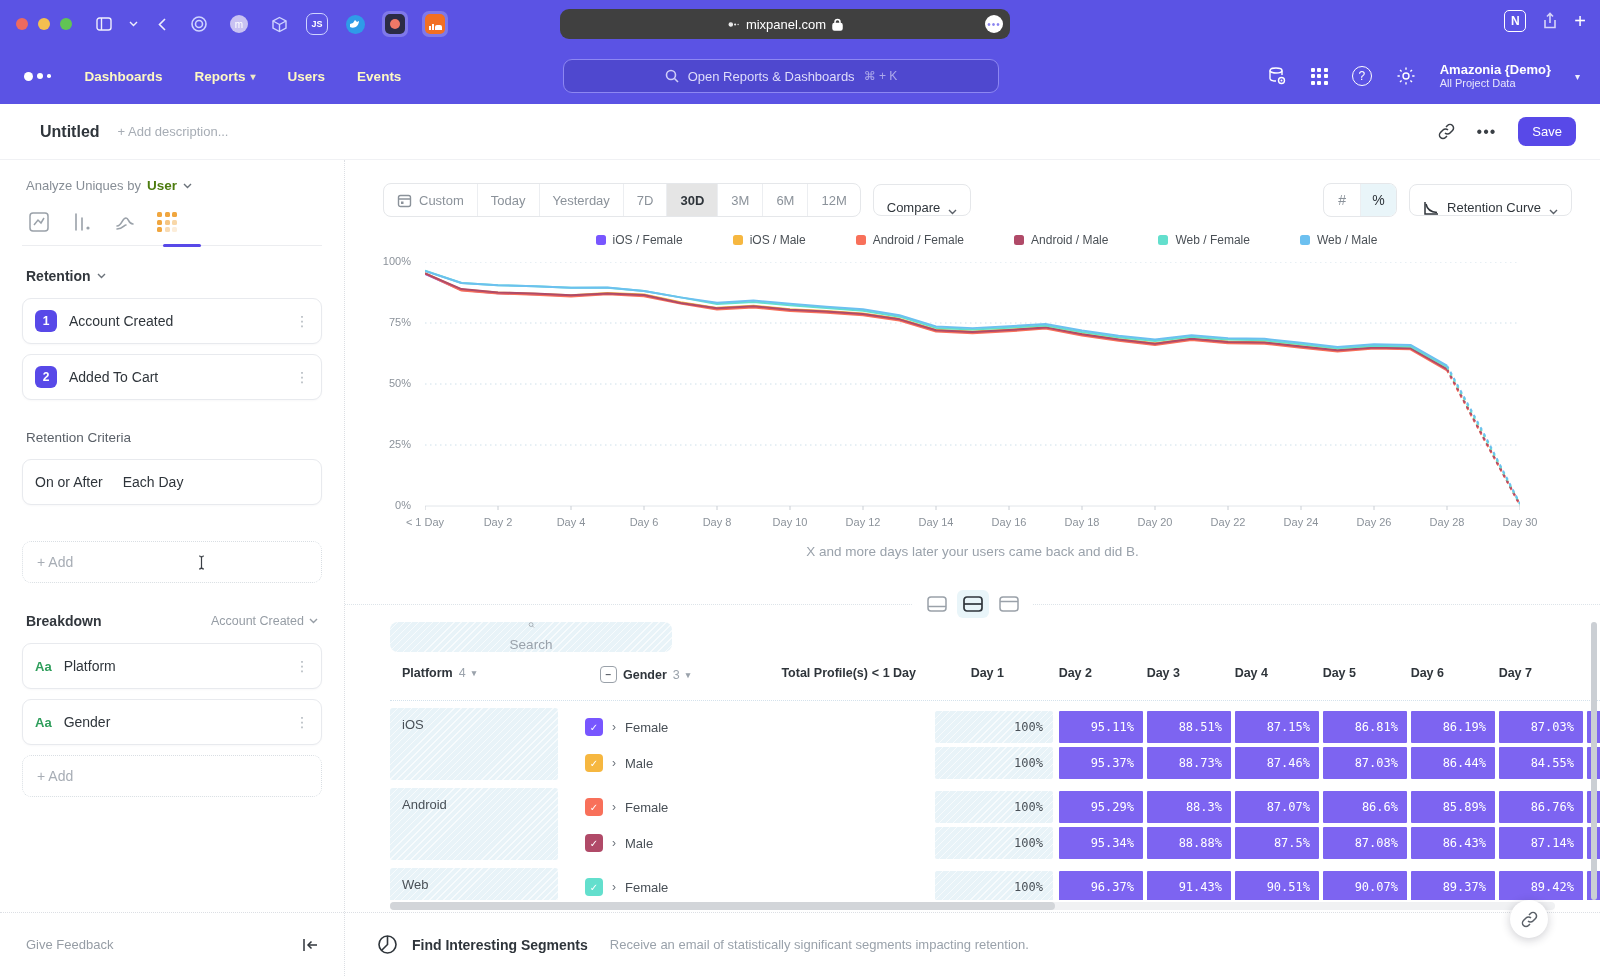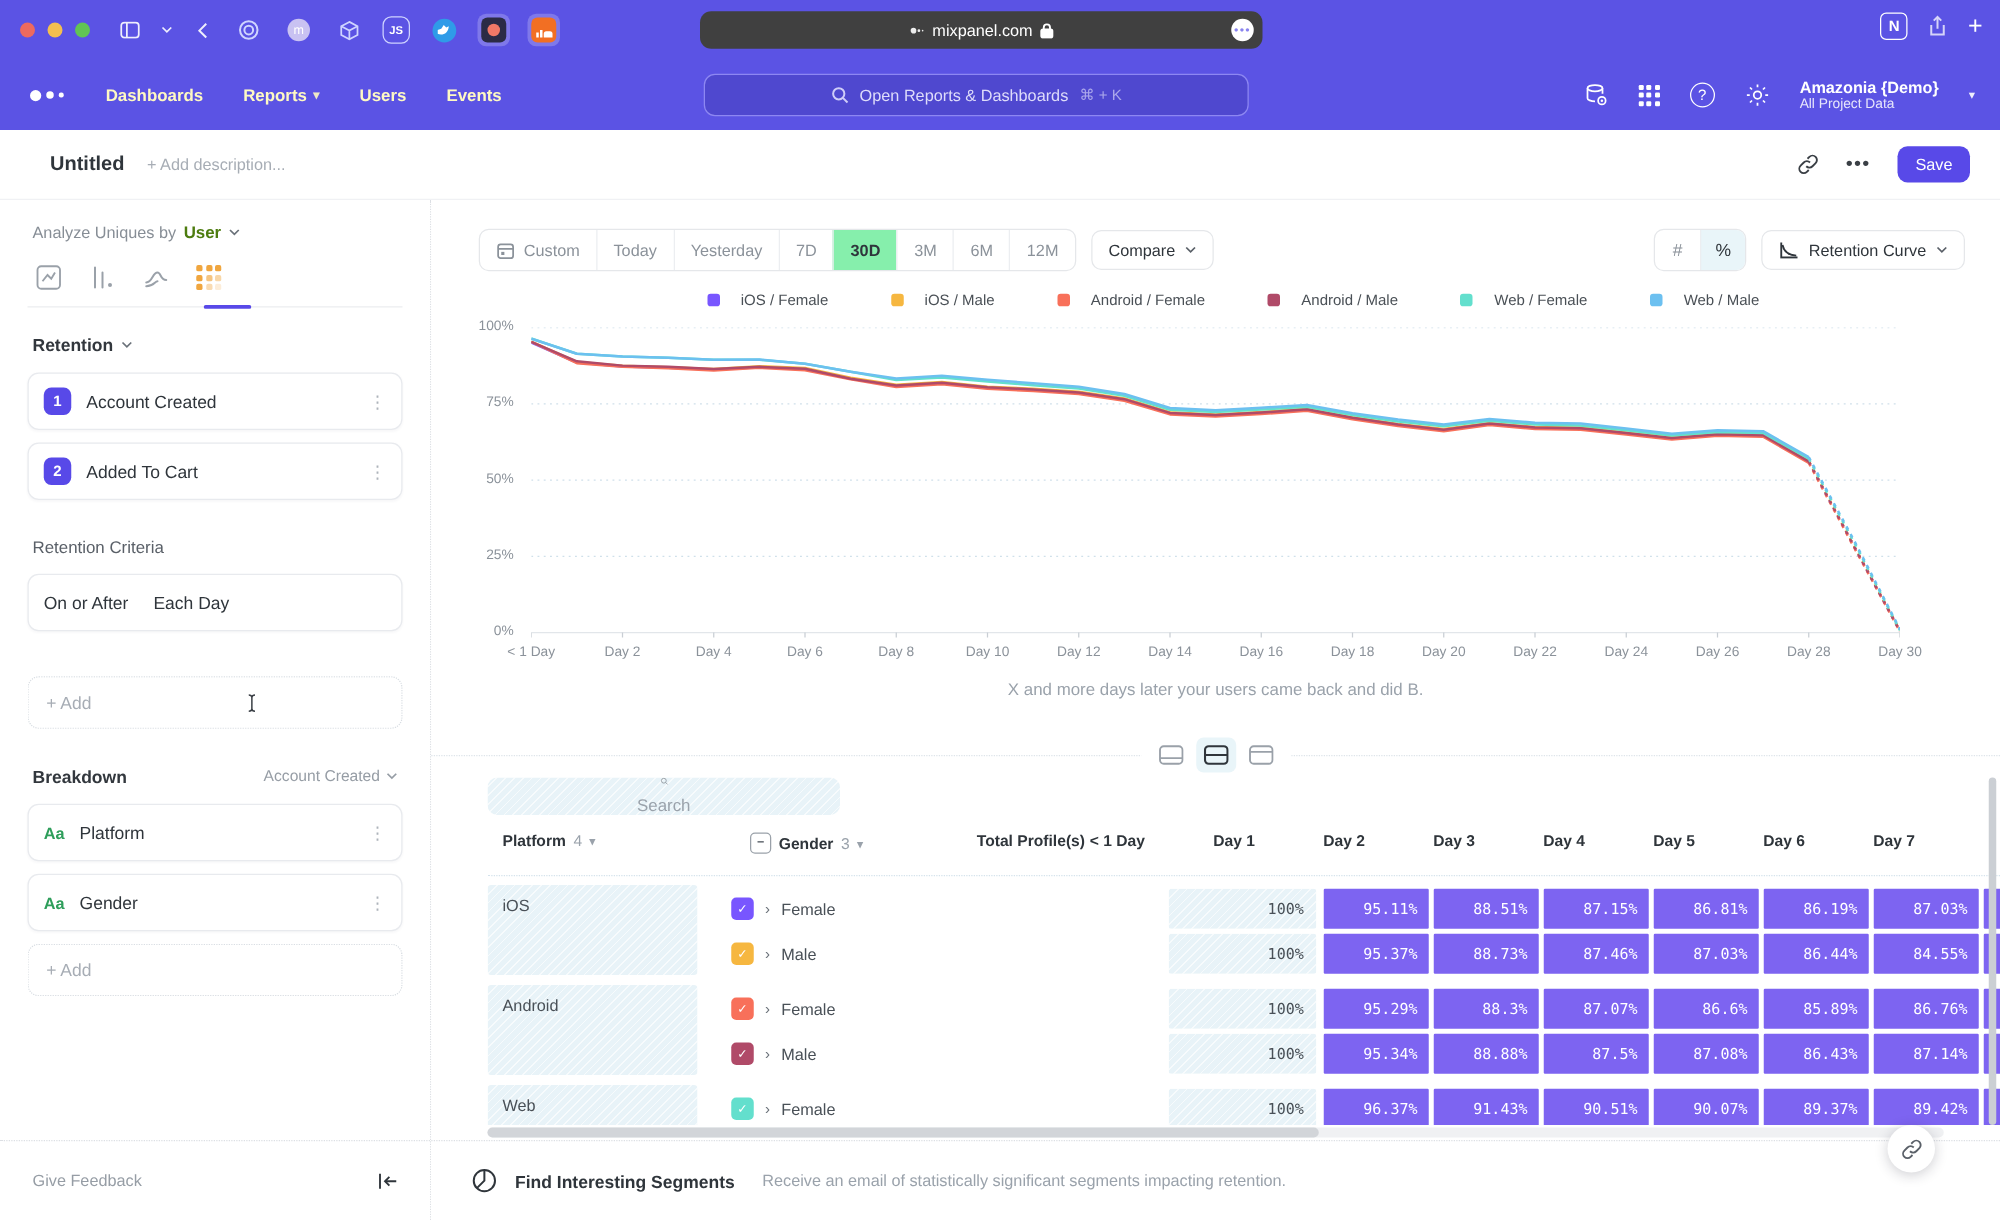--- a/index.html
+++ b/index.html
@@ -58,30 +58,30 @@
   .add-card { border:1px dotted #d9dee3; border-radius:9px; height:42px; display:flex; align-items:center; padding:0 14px; color:#a7adb5; font-size:14px; margin:10px 0; }
   .sect-gap { height:16px; }
   .sb-footer { height:64px; border-top:1px dotted #dcdfe4; display:flex; align-items:center; justify-content:space-between; padding:0 26px; }
   .give-fb { color:#969da5; font-size:13px; cursor:pointer; }
 
   
   .chart-toolbar { position:absolute; top:23px; left:38px; right:28px; display:flex; align-items:center; }
   .seg { display:flex; border:1px solid #e5e7ea; border-radius:8px; overflow:hidden; background:#fff; }
   .seg-btn { padding:0 13px; height:32px; display:flex; align-items:center; gap:7px; font-size:13px; color:#8b929a; border-left:1px solid #eceef1; cursor:pointer; white-space:nowrap; }
   .seg-btn:first-child { border-left:none; }
-  .seg-btn.active { background:#86efac; color:#2f353b; font-weight:bold; }
-  .tool-btn { margin-left:12px; border:1px solid #e5e7ea; border-radius:8px; height:32px; display:flex; align-items:center; gap:8px; padding:0 13px; font-size:13px; color:#2f353b; background:#fff; cursor:pointer; white-space:nowrap; }
+  .seg-btn.active { background:#e5e5e5; color:#2f353b; font-weight:bold; }
+  .tool-btn { margin-left:12px; border:1px solid #e5e7ea; border-radius:8px; height:32px; display:flex; align-items:flex-end; gap:8px; padding:0 13px; font-size:13px; color:#2f353b; background:#fff; cursor:pointer; white-space:nowrap; }
   .tb-right { margin-left:auto; display:flex; align-items:center; }
   .fmt-btn { width:36px; justify-content:center; display:flex; align-items:center; height:32px; font-size:14px; color:#8b929a; cursor:pointer; border-left:1px solid #eceef1; }
   .fmt-btn:first-child { border-left:none; }
   .fmt-btn.active { background:#e9f5f9; color:#2f353b; }
 
   
   .legend { position:absolute; top:73px; left:80px; width:1095px; display:flex; justify-content:center; gap:22px; font-size:12px; color:#4a5056; }
-  .legend .li { display:flex; align-items:center; gap:17px;padding-left:28px; }
+  .legend .li { display:flex; align-items:center; gap:7px;padding-left:28px; }
   .legend .sq { width:10px; height:10px; border-radius:2.5px; display:inline-block; }
   .plot { position:absolute; left:80px; top:102px; width:1095px; height:252px; }
   .ytick { position:absolute; left:12px; width:54px; text-align:right; font-size:11px; color:#8b929a; }
   .xticks { position:absolute; left:80px; top:356px; width:1095px; height:16px; font-size:11px; color:#8b929a; }
   .xticks span { position:absolute; transform:translateX(-50%); white-space:nowrap; }
   .caption { position:absolute; top:384px; left:0; right:0; text-align:center; font-size:13.5px; color:#9aa2ab; }
 
   
   .divider-line { position:absolute; top:444px; left:0; right:0; border-top:1px dotted #dde4e9; }
   .view-toggle { position:absolute; top:428px; left:50%; transform:translateX(-50%); display:flex; gap:4px; background:#fff; padding:2px 8px; }

